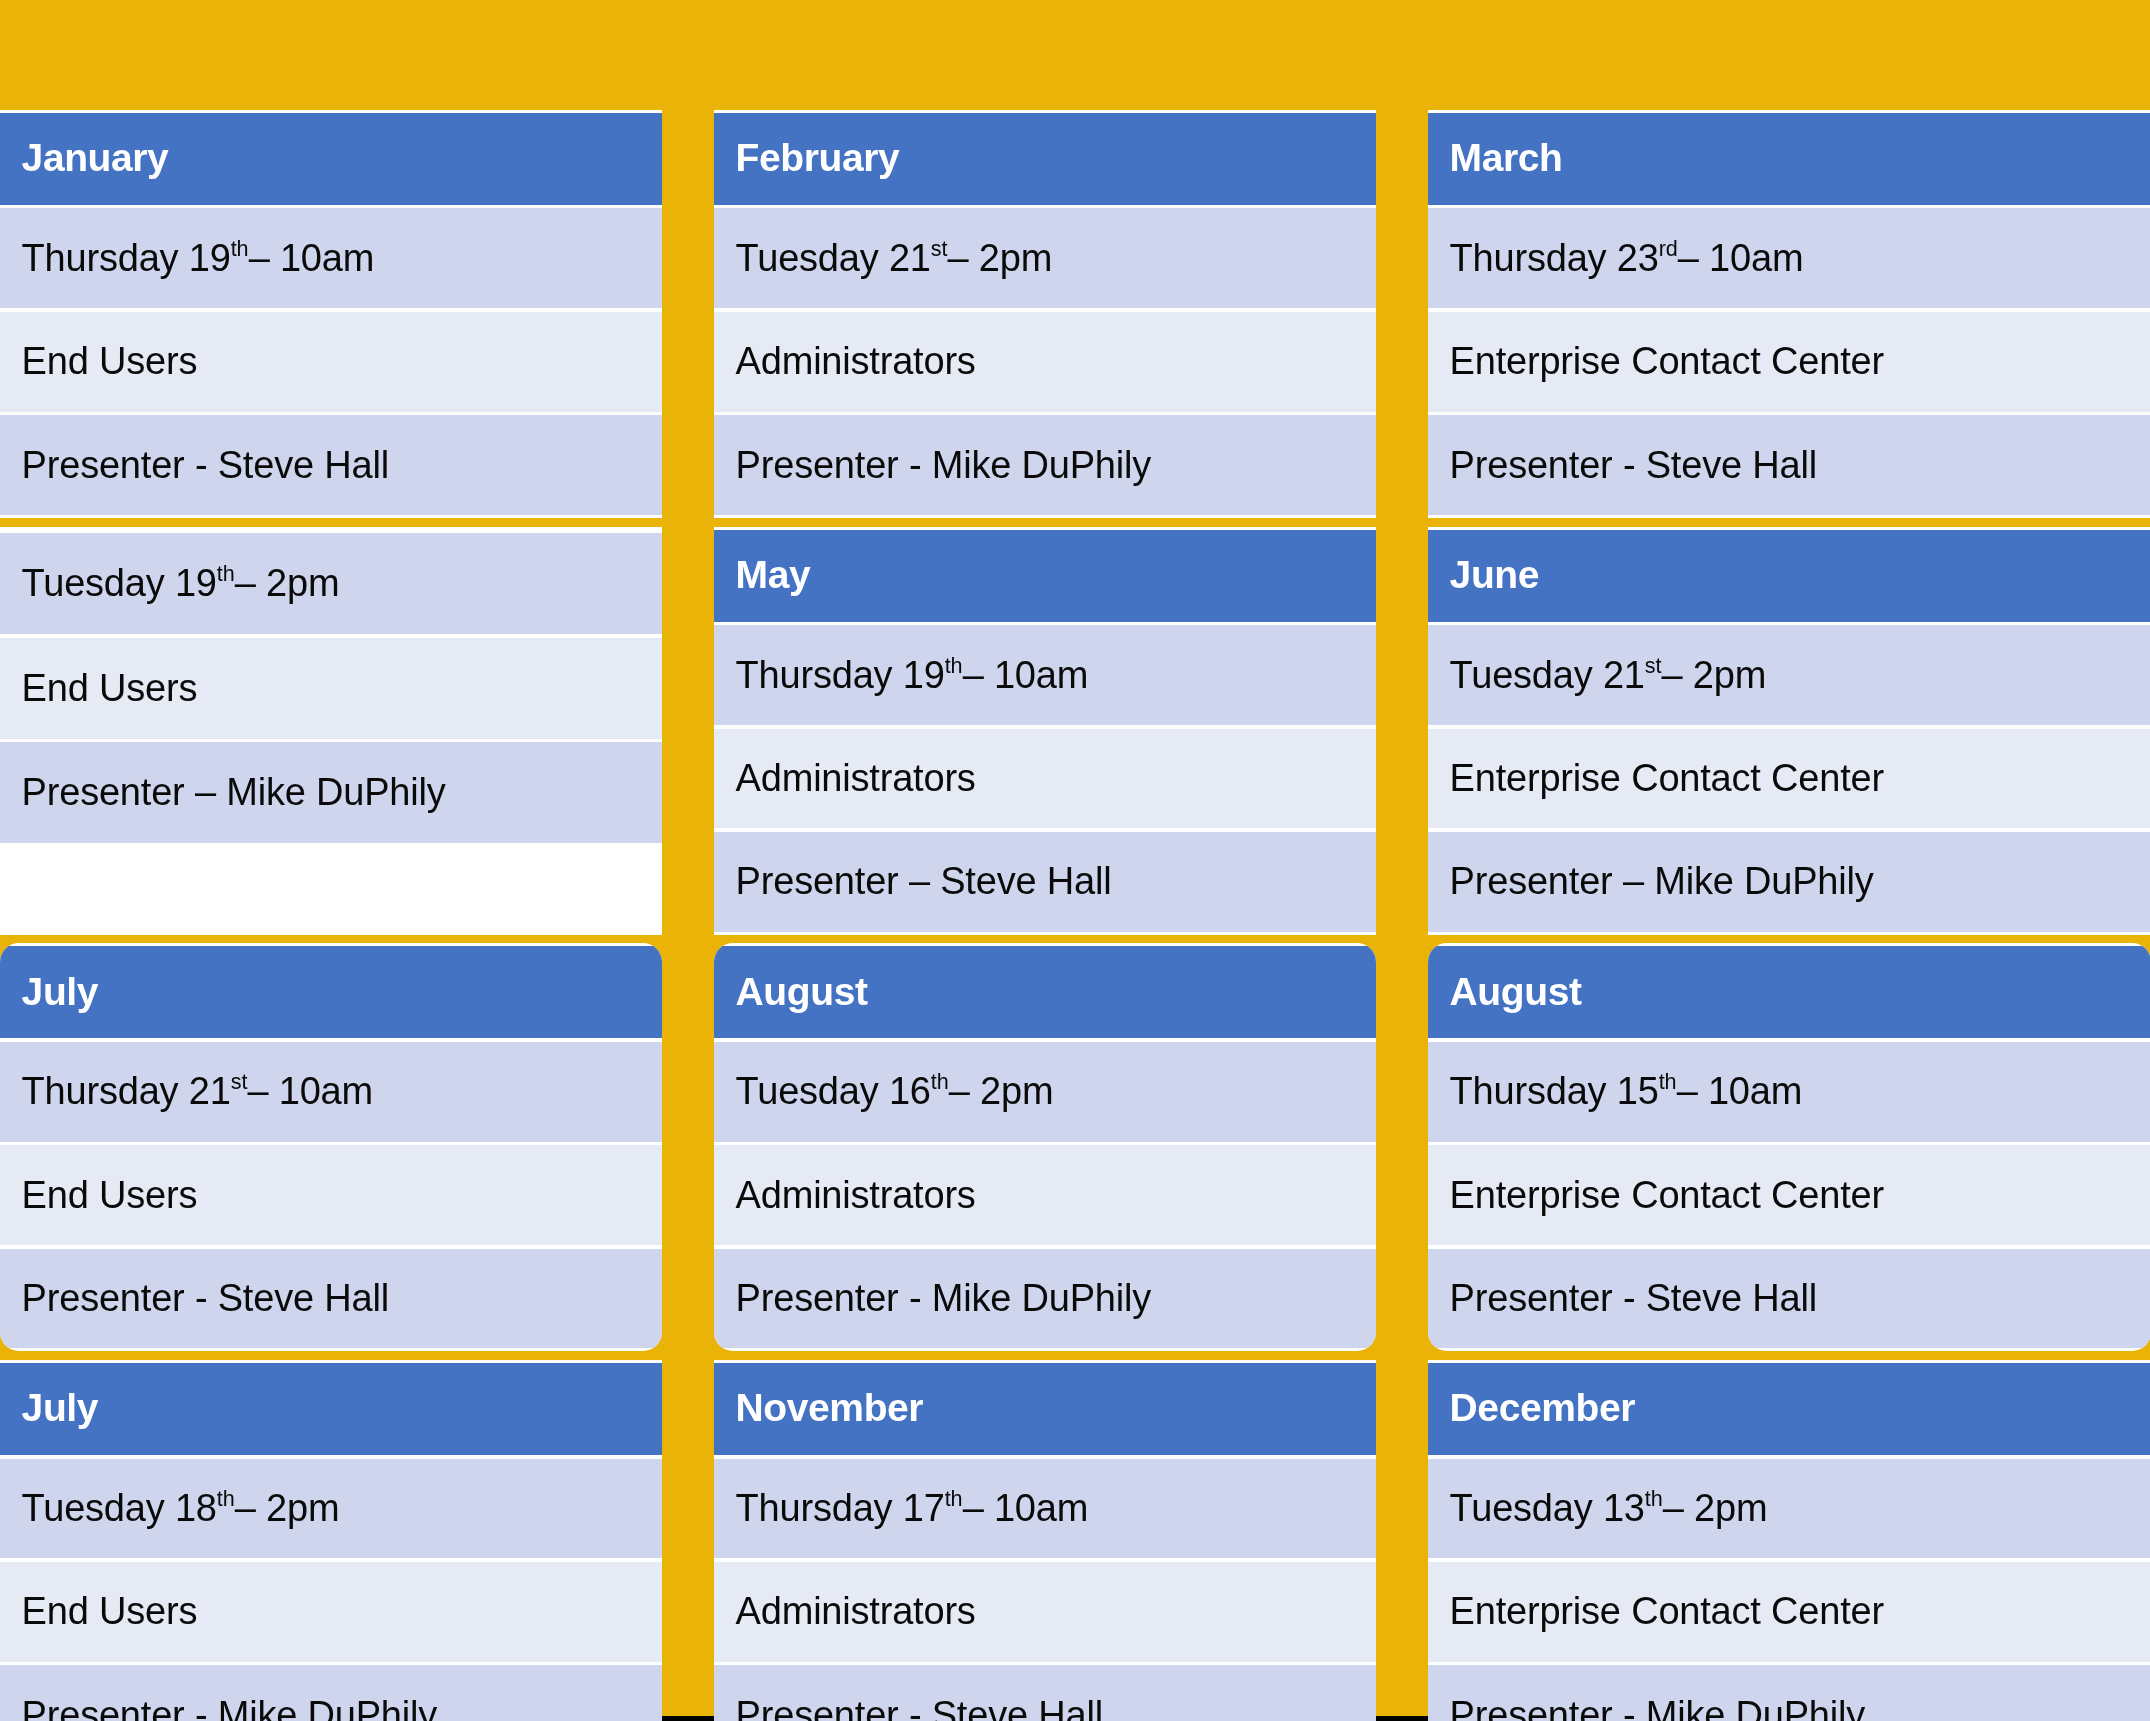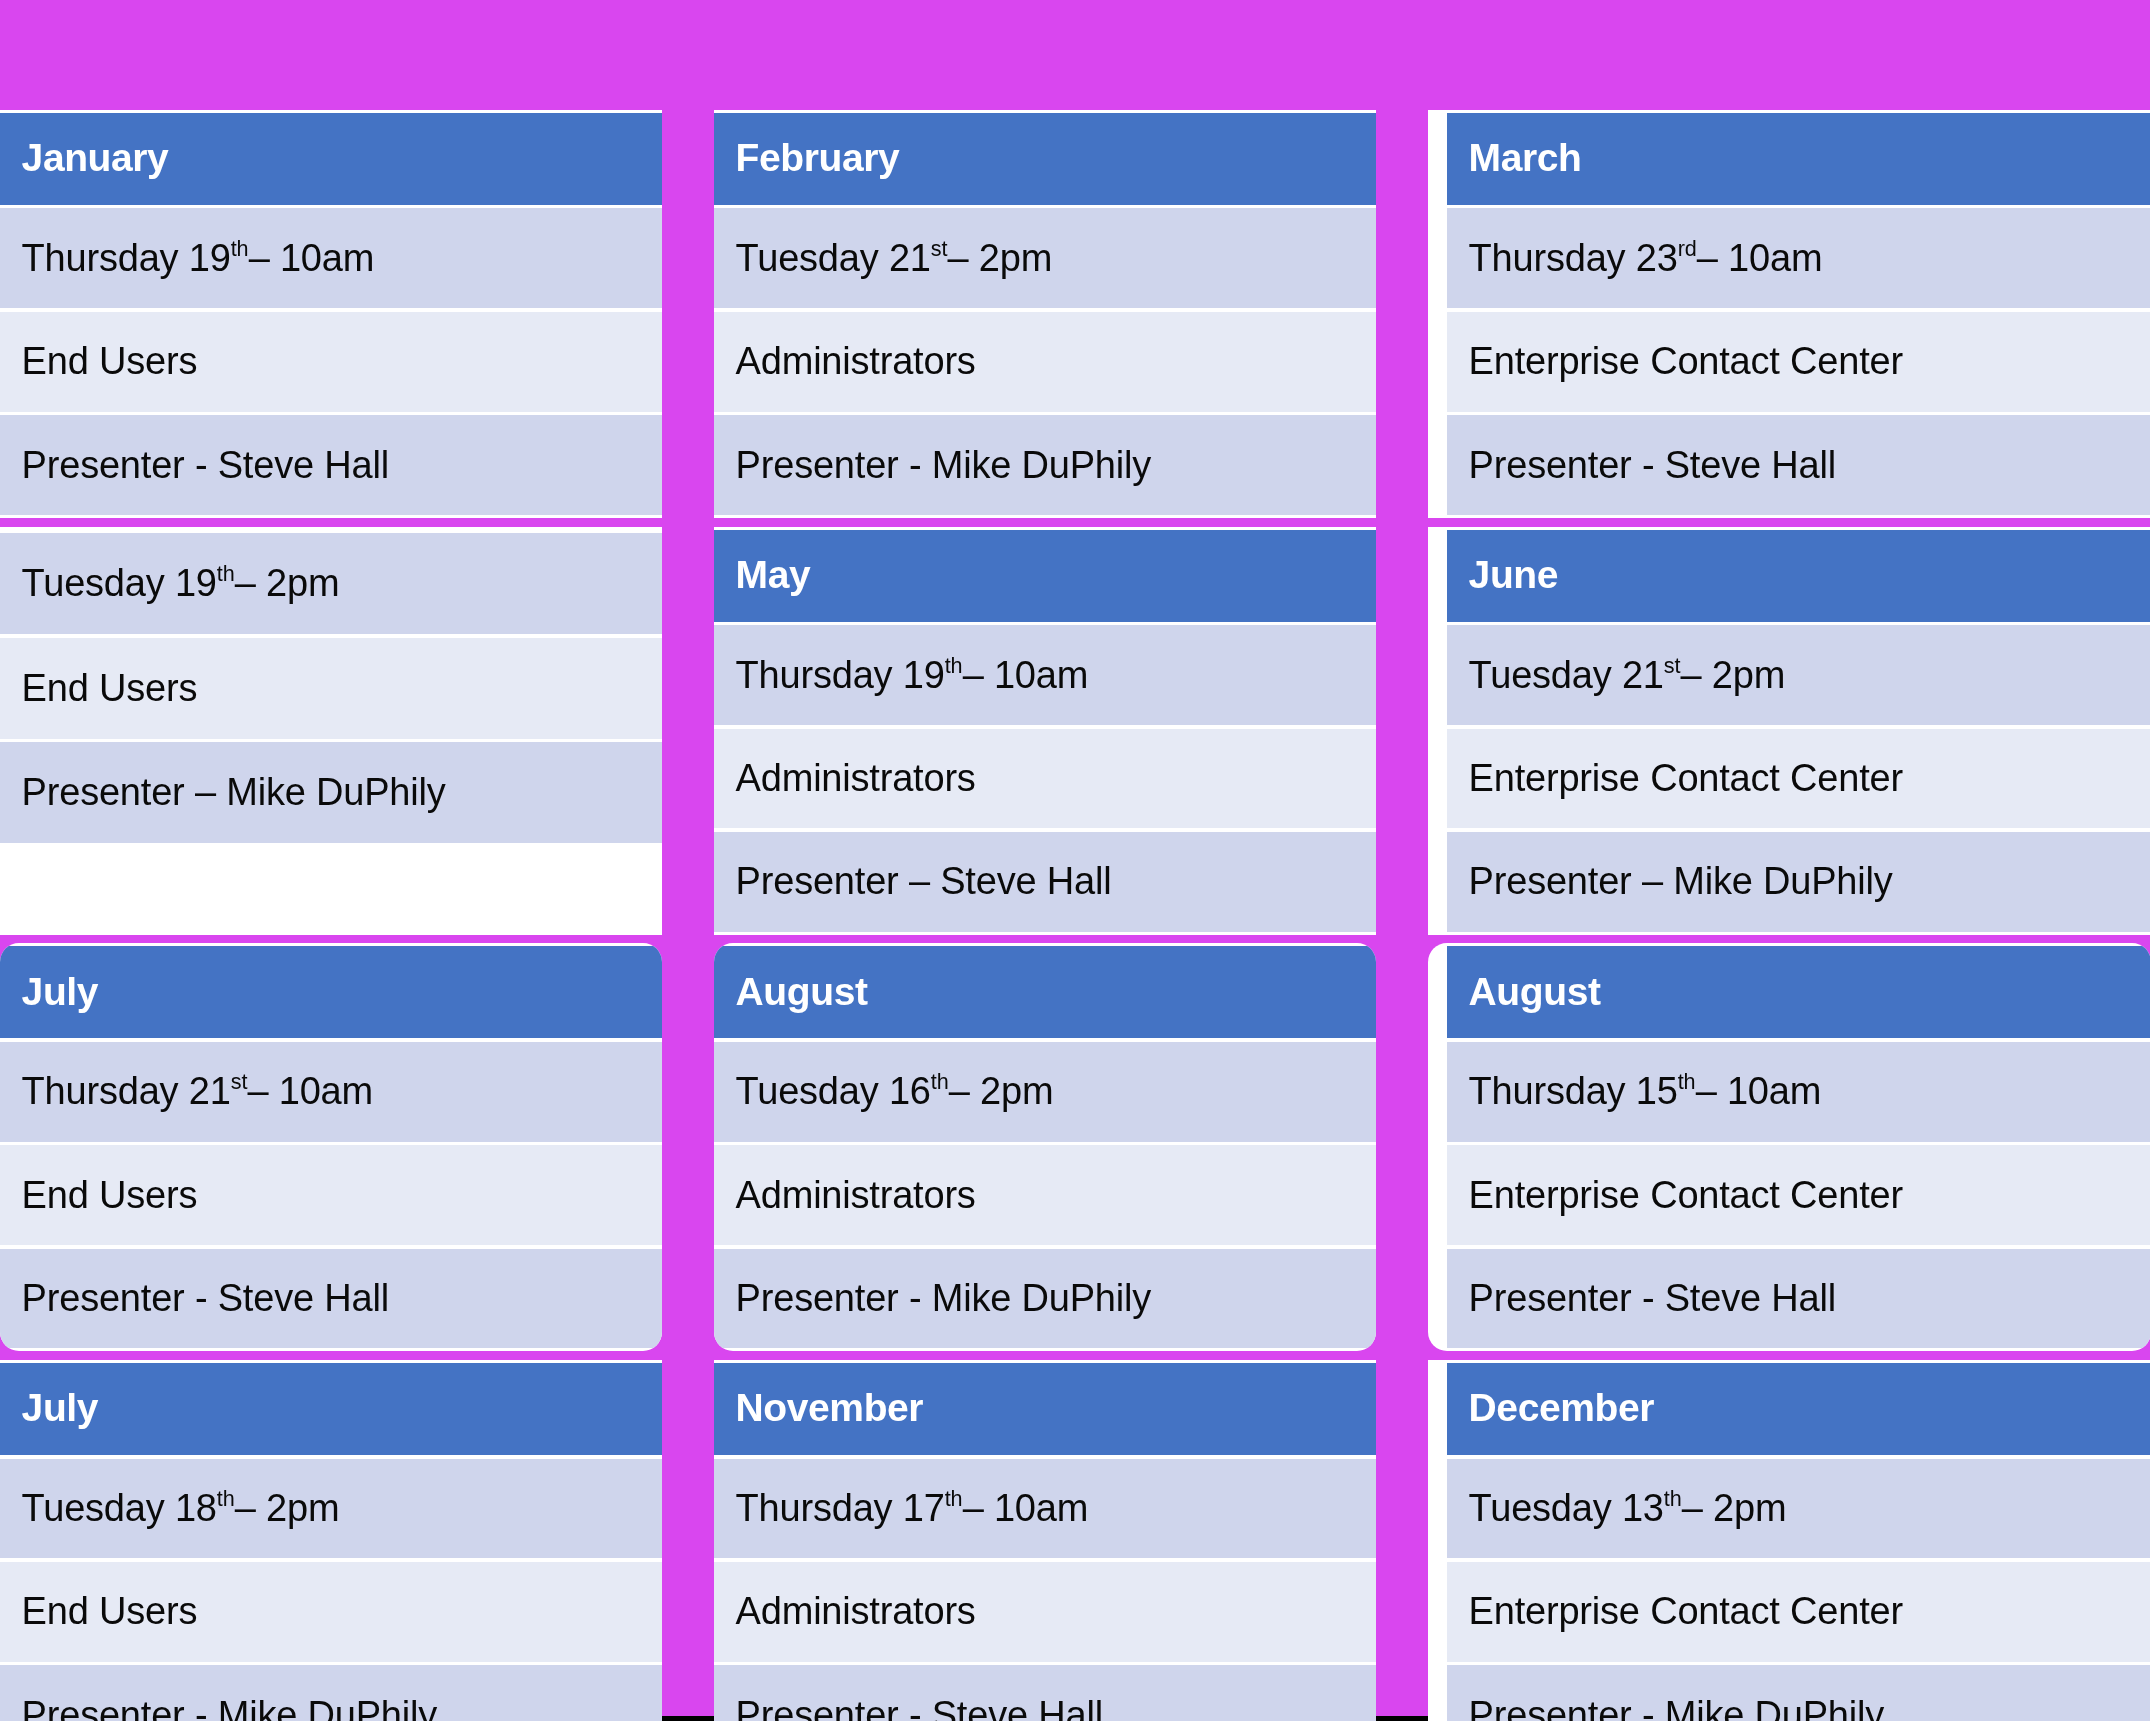--- a/index.html
+++ b/index.html
@@ -12,21 +12,21 @@
     width: 2151px;
     height: 1722px;
     overflow: hidden;
     font-family: "Liberation Sans", sans-serif;
   }
 
   .calendar-grid {
     position: relative;
     width: 2151px;
     height: 1716px;
-    background: #d946ef;
+    background: #eab308;
     display: grid;
     grid-template-columns: 662px 52px 662px 52px 723px;
     grid-template-rows: 110px 408px 8.7px 408px 8.7px 408px 8.7px 408px 0.7px;
     box-sizing: border-box;
   }
 
   
   .month-card {
     background: #ffffff;
     box-sizing: border-box;
@@ -72,21 +72,21 @@
     vertical-align: super;
     line-height: 0;
     position: relative;
     top: -9.4px;
     letter-spacing: 0;
   }
 
   
   .c1 { grid-column: 1; }
   .c2 { grid-column: 3; }
-  .c3 { grid-column: 5; padding-left: 19px; }
+  .c3 { grid-column: 5; }
   .r1 { grid-row: 2; }
   .r2 { grid-row: 4; }
   .r3 { grid-row: 6; border-radius: 19px; }
   .r4 { grid-row: 8; }
 </style>
 </head>
 <body>
 
 <div class="calendar-grid">
 

